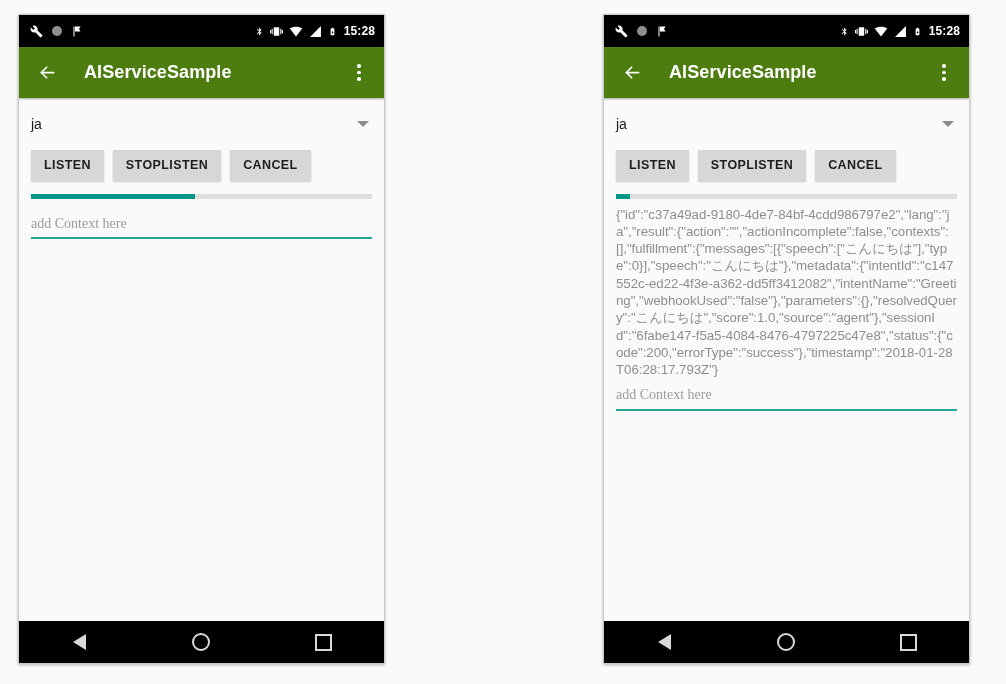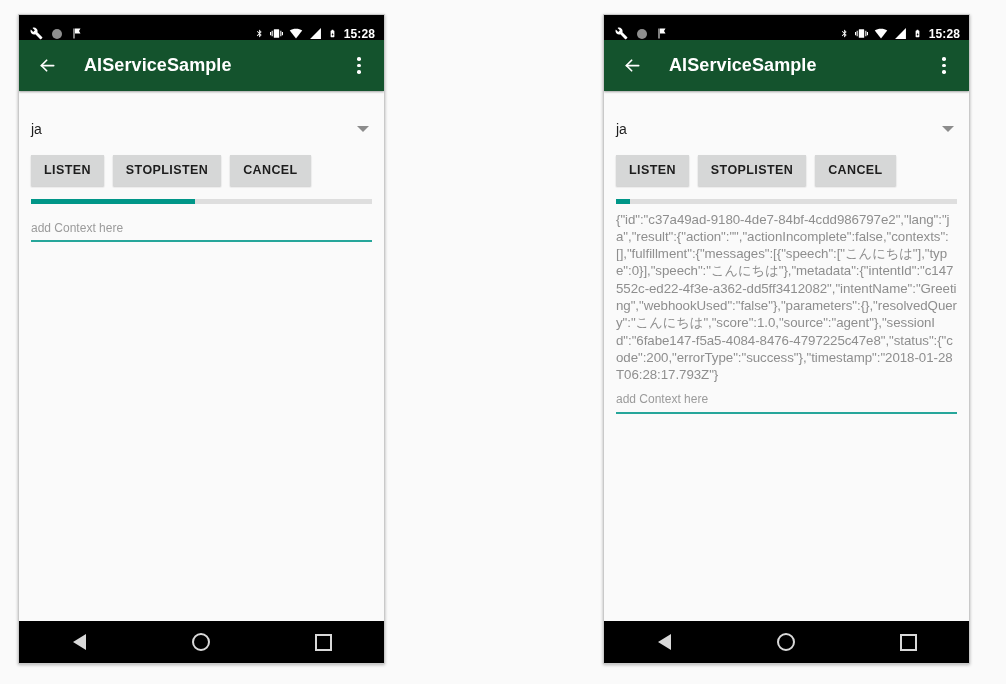--- a/index.html
+++ b/index.html
@@ -31,24 +31,24 @@
     box-shadow: 0 1px 3px rgba(0,0,0,0.28);
     overflow: hidden;
     display: flex;
     flex-direction: column;
   }
   .phone.left  { left: 18px; }
   .phone.right { left: 603px; }
 
   
   .statusbar {
-    height: 25px;
+    height: 32px;
     background: #000000;
     display: flex;
-    align-items: flex-end;
+    align-items: center;
     padding: 0 9px 0 11px;
     flex: 0 0 auto;
     color: #ffffff;
   }
   .sb-left {
     display: flex;
     align-items: center;
     gap: 9px;
     flex: 1 1 auto;
   }
@@ -70,21 +70,21 @@
     font-weight: bold;
     color: #ffffff;
     letter-spacing: 0.1px;
     line-height: 1;
     padding-left: 1px;
   }
 
   
   .toolbar {
     height: 51px;
-    background: #14532d;
+    background: #4d7c0f;
     display: flex;
     align-items: center;
     padding: 0 12px 0 13px;
     flex: 0 0 auto;
     box-shadow: 0 1px 2px rgba(0,0,0,0.35);
     position: relative;
     z-index: 3;
   }
   .tb-back {
     width: 30px;
@@ -125,21 +125,21 @@
   .content {
     flex: 1 1 auto;
     position: relative;
     background: #fafafa;
     padding: 0 12px;
     overflow: hidden;
   }
 
   
   .spinner {
-    margin-top: 25px;
+    margin-top: 13px;
     height: 26px;
     display: flex;
     align-items: center;
     position: relative;
   }
   .spinner-value {
     font-size: 14px;
     color: #1d1d1d;
     line-height: 1;
   }
@@ -206,23 +206,24 @@
   }
 
   
   .edittext {
     margin-top: 17px;
     padding-bottom: 5px;
     border-bottom: 2px solid #26a69a;
   }
   .edittext.pushed { margin-top: 9px; }
   .edittext-hint {
-    font-size: 12px;
+    font-size: 14px;
     color: #9b9b9b;
     line-height: 1.2;
+    font-family: Liberation Serif, serif;
   }
 
   
   .navbar {
     height: 42px;
     background: #000000;
     display: flex;
     align-items: center;
     justify-content: space-around;
     flex: 0 0 auto;

